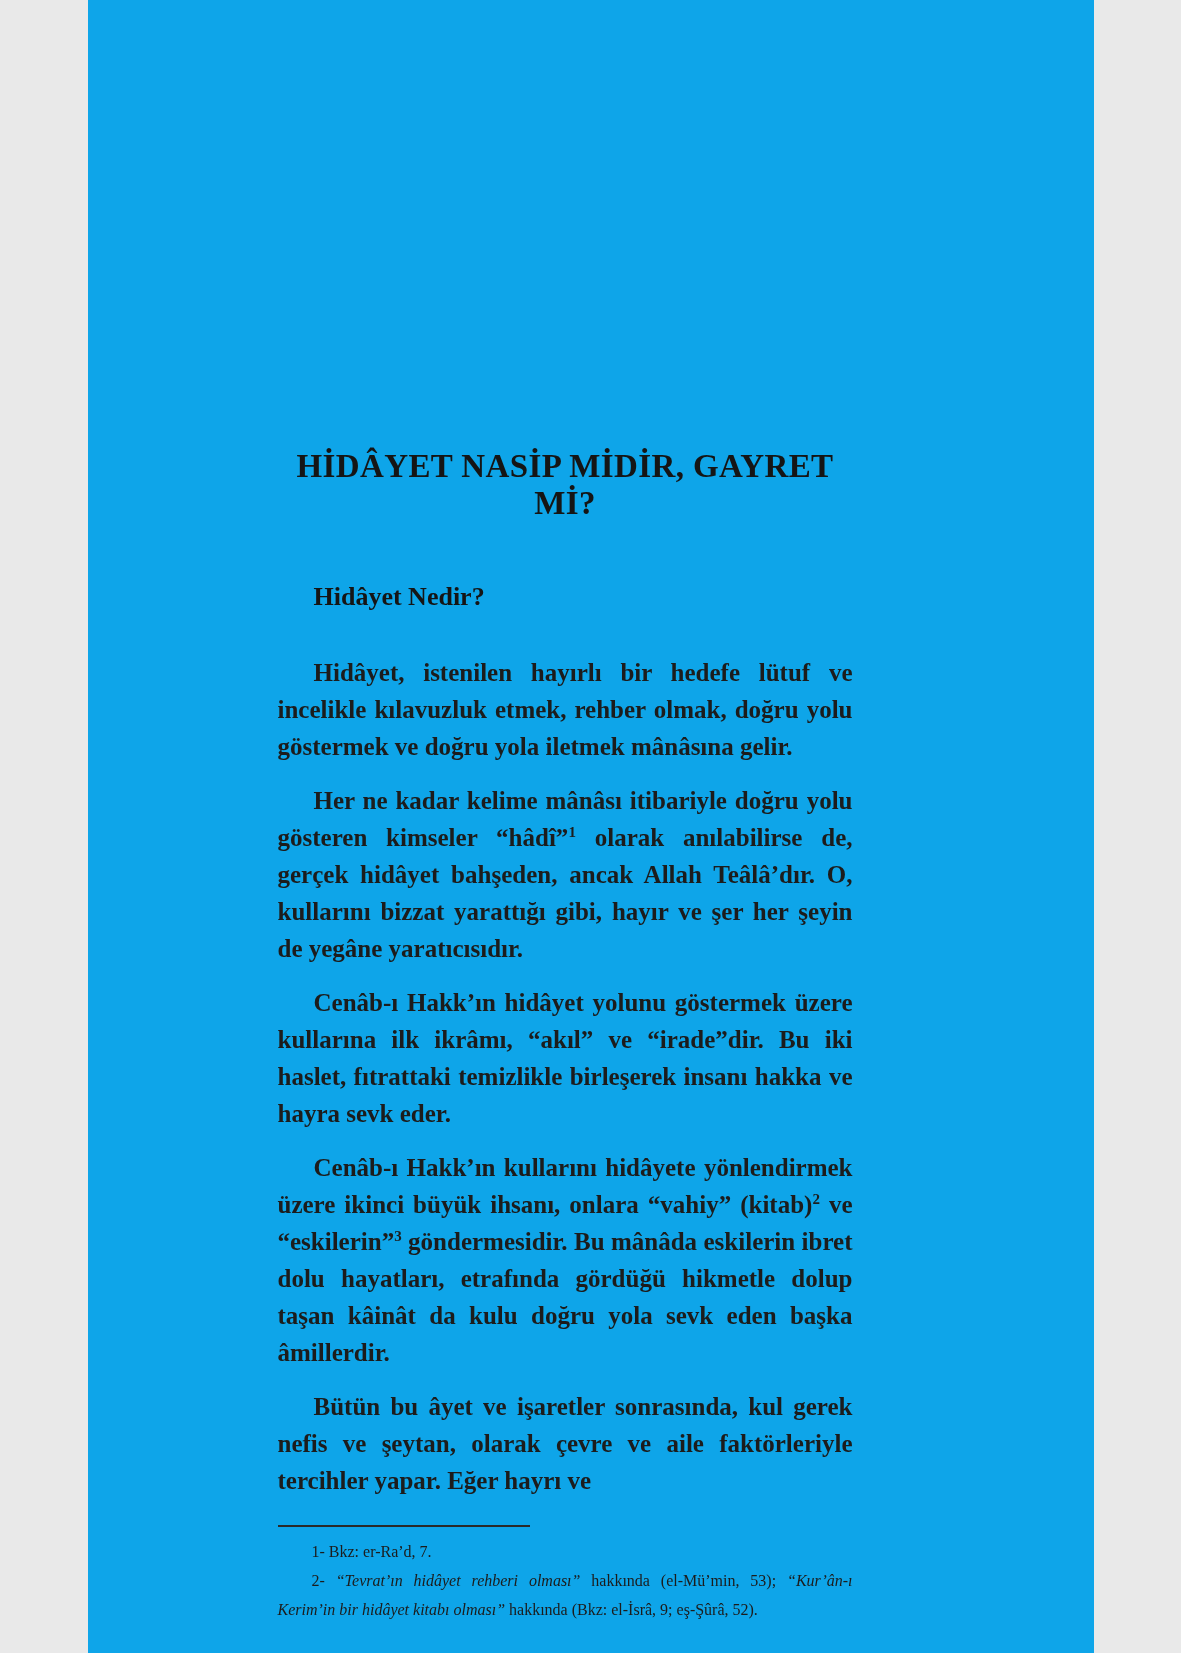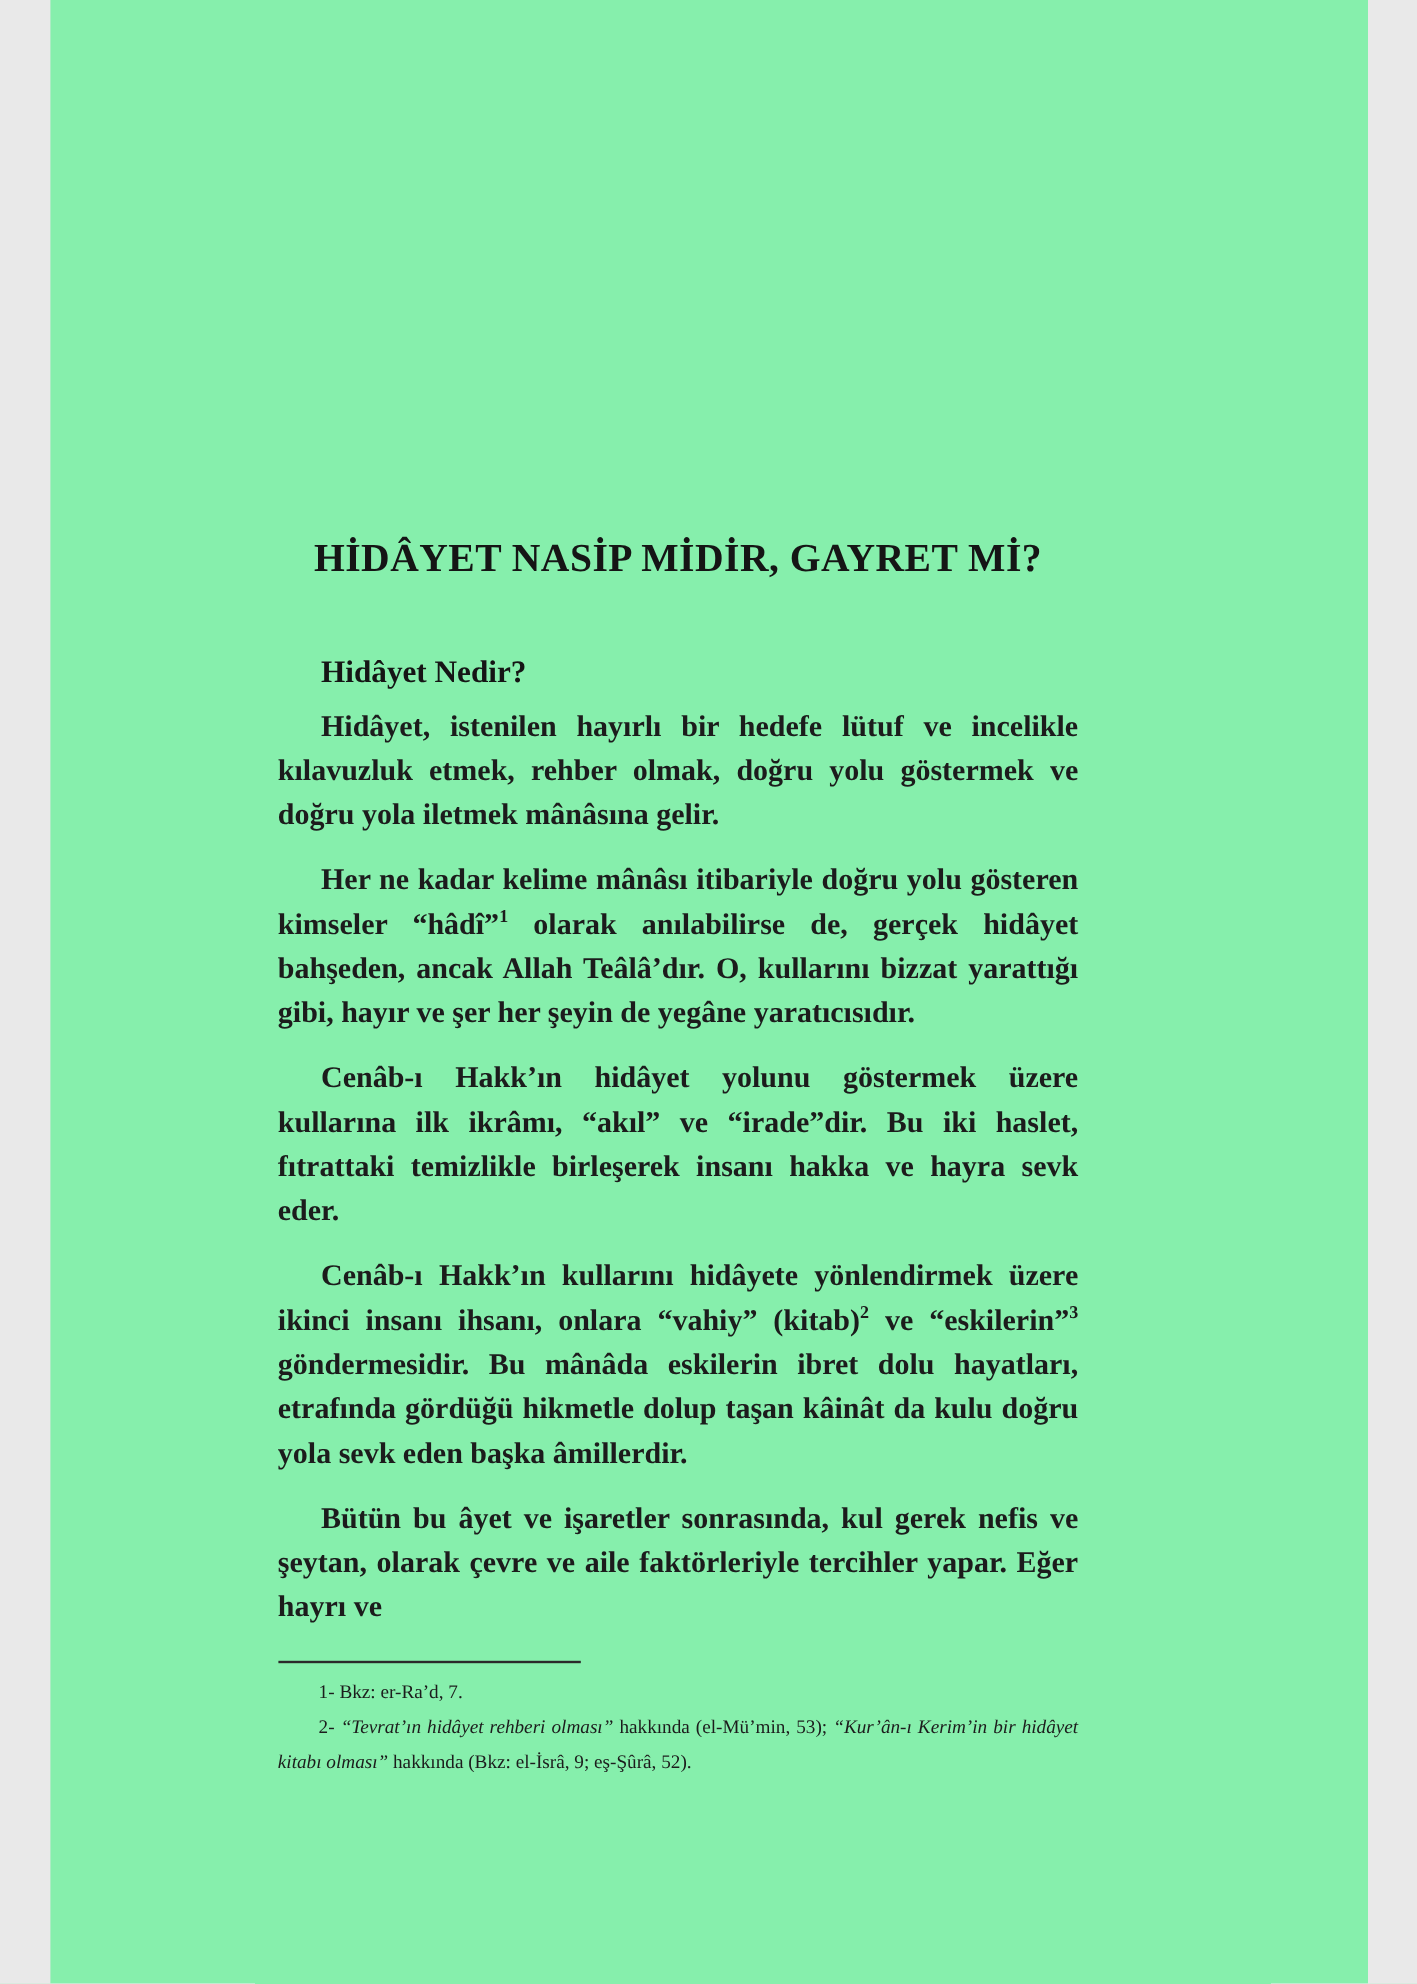--- a/index.html
+++ b/index.html
@@ -2,42 +2,42 @@
 <html><head>
 <meta charset="utf-8">
 <style>
   html, body {
     margin: 0;
     padding: 0;
     background: #e9e9e9;
   }
   .page {
     position: relative;
-    width: 1098px;
+    width: 1006px;
     height: 1653px;
     margin: 0 auto;
-    background: #86efac;
+    background: #0ea5e9;
     box-sizing: border-box;
     padding: 448px 241px 0 190px;
     font-family: "Liberation Serif", "DejaVu Serif", serif;
     color: #1c1c1c;
     overflow: hidden;
   }
   .title {
     font-size: 33px;
     font-weight: 700;
     letter-spacing: 0.4px;
     text-align: center;
     margin: 0 0 60px 0;
     color: #151515;
   }
   .subheading {
     font-size: 26px;
     font-weight: 700;
-    margin: 0 0 12px 36px;
+    margin: 0 0 42px 36px;
     color: #151515;
   }
   .para {
     font-size: 25px;
     line-height: 37px;
     text-align: justify;
     text-indent: 36px;
     margin: 0 0 17px 0;
     font-weight: bold;
   }
@@ -69,21 +69,21 @@
 
 <div class="page">
   <h1 class="title">HİDÂYET NASİP MİDİR, GAYRET Mİ?</h1>
 
   <h2 class="subheading">Hidâyet Nedir?</h2>
 
   <div id="paragraphs">
       <p class="para"><span>Hidâyet, istenilen hayırlı bir hedefe lütuf ve incelikle kılavuzluk etmek, rehber olmak, doğru yolu göstermek ve doğru yola iletmek mânâsına gelir.</span></p>
       <p class="para"><span>Her ne kadar kelime mânâsı itibariyle doğru yolu gösteren kimseler “hâdî”</span><sup>1</sup><span> olarak anılabilirse de, gerçek hidâyet bahşeden, ancak Allah Teâlâ’dır. O, kullarını bizzat yarattığı gibi, hayır ve şer her şeyin de yegâne yaratıcısıdır.</span></p>
       <p class="para"><span>Cenâb-ı Hakk’ın hidâyet yolunu göstermek üzere kullarına ilk ikrâmı, “akıl” ve “irade”dir. Bu iki haslet, fıtrattaki temizlikle birleşerek insanı hakka ve hayra sevk eder.</span></p>
-      <p class="para"><span>Cenâb-ı Hakk’ın kullarını hidâyete yönlendirmek üzere ikinci insanı ihsanı, onlara “vahiy” (kitab)</span><sup>2</sup><span> ve “eskilerin”</span><sup>3</sup><span> göndermesidir. Bu mânâda eskilerin ibret dolu hayatları, etrafında gördüğü hikmetle dolup taşan kâinât da kulu doğru yola sevk eden başka âmillerdir.</span></p>
+      <p class="para"><span>Cenâb-ı Hakk’ın kullarını hidâyete yönlendirmek üzere ikinci büyük ihsanı, onlara “vahiy” (kitab)</span><sup>2</sup><span> ve “eskilerin”</span><sup>3</sup><span> göndermesidir. Bu mânâda eskilerin ibret dolu hayatları, etrafında gördüğü hikmetle dolup taşan kâinât da kulu doğru yola sevk eden başka âmillerdir.</span></p>
       <p class="para"><span>Bütün bu âyet ve işaretler sonrasında, kul gerek nefis ve şeytan, olarak çevre ve aile faktörleriyle tercihler yapar. Eğer hayrı ve</span></p>
     </div>
 
   <hr class="footnote-sep">
 
   <div id="footnotes">
       <p class="fn"><span>1-  Bkz: er-Ra’d, 7.</span></p>
       <p class="fn"><span>2-  </span><em>“Tevrat’ın hidâyet rehberi olması”</em><span> hakkında (el-Mü’min, 53); </span><em>“Kur’ân-ı Kerim’in bir hidâyet kitabı olması”</em><span> hakkında (Bkz: el-İsrâ, 9; eş-Şûrâ, 52).</span></p>
     </div>
 </div>

